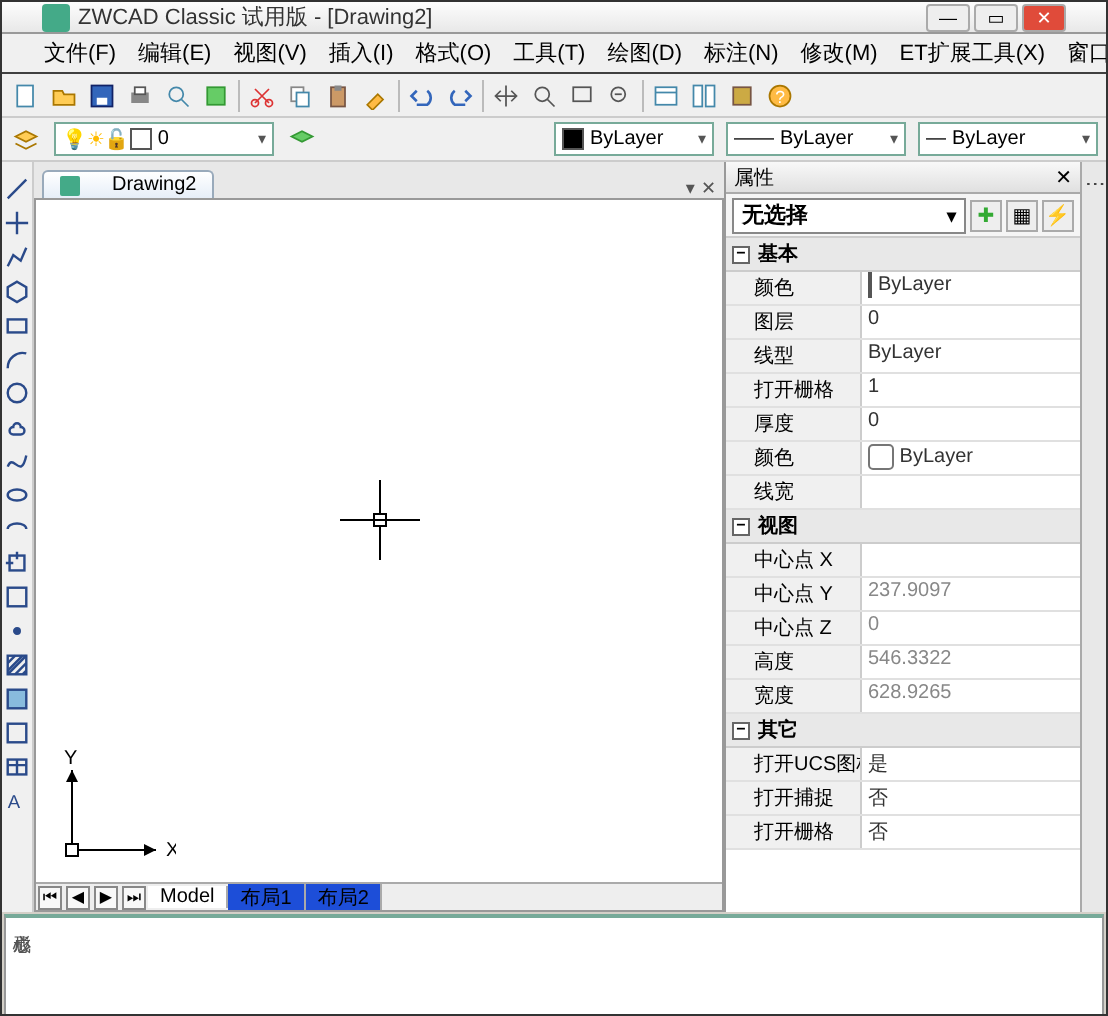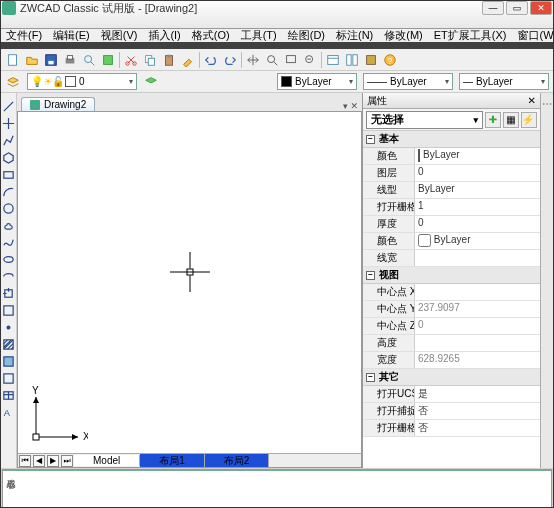--- a/index.html
+++ b/index.html
@@ -1,62 +1,62 @@
 <!DOCTYPE html>
 <html><head>
 <meta charset="utf-8">
 <style>
   * { box-sizing: border-box; margin: 0; padding: 0; font-family: "Microsoft YaHei", "SimSun", Arial, sans-serif; }
   body { width: 554px; height: 508px; background: #d4d0c8; font-size: 11px; overflow: hidden; border: 1px solid #333; }
-  .titlebar { height: 28px; background: linear-gradient(#fdfdfd,#e8e8e8); display: flex; padding: 0 1px; border-bottom: 1px solid #999; }
+  .titlebar { height: 16px; background: linear-gradient(#fdfdfd,#e8e8e8); display: flex; align-items: center; padding: 0 20px; border-bottom: 1px solid #999; }
   .titlebar .appicon { width: 14px; height: 14px; background: #4a8; border-radius: 2px; margin-right: 4px; }
   .titlebar .title { flex: 1; color: #333; font-size: 11px; }
   .winbtns { display: flex; gap: 2px; }
   .winbtn { width: 22px; height: 14px; background: #eee; border: 1px solid #aaa; border-radius: 2px; display: flex; align-items: center; justify-content: center; font-size: 9px; cursor: pointer; }
   .winbtn.close { background: #e04b3a; color: #fff; }
-  .menubar { height: 20px; background: #f0f0f0; display: flex; align-items: center; padding: 0 0; gap: 1px; border-bottom: 7px solid #404040; }
+  .menubar { height: 20px; background: #f0f0f0; display: flex; align-items: center; padding: 0 16px; gap: 1px; border-bottom: 1px solid #404040; }
   .menuitem { padding: 2px 5px; font-size: 11px; cursor: pointer; white-space: nowrap; }
   .toolbar { height: 22px; background: #f0f0f0; display: flex; align-items: center; padding: 0 4px; gap: 3px; border-bottom: 1px solid #ccc; }
   .tbtn { width: 16px; height: 16px; display: flex; align-items: center; justify-content: center; cursor: pointer; border-radius: 2px; }
   .tbtn svg { width: 14px; height: 14px; }
   .tsep { width: 1px; height: 16px; background: #bbb; }
   .toolbar2 { height: 22px; background: #f0f0f0; display: flex; align-items: center; padding: 0 4px; gap: 6px; border-bottom: 1px solid #ccc; }
   .combo { height: 17px; background: #fff; border: 1px solid #7a9; display: flex; align-items: center; padding: 0 3px; font-size: 10px; }
   .combo .dd { margin-left: auto; font-size: 8px; color: #555; }
   .swatch { width: 11px; height: 11px; border: 1px solid #555; margin-right: 3px; }
   .main { display: flex; height: calc(100% - 20px - 20px - 22px - 22px - 16px - 18px - 13px); }
   .lefttools { width: 16px; background: #f0f0f0; display: flex; flex-direction: column; gap: 3px; padding-top: 6px; align-items: center; border-right: 1px solid #ccc; }
   .ltbtn { width: 14px; height: 14px; cursor: pointer; display:flex;align-items:center;justify-content:center;}
   .ltbtn svg { width: 13px; height: 13px; stroke: #2a4a8a; fill: none; stroke-width: 1.3; }
   .center { flex: 1; display: flex; flex-direction: column; }
   .doctabs { height: 18px; background: #e8e8e8; display: flex; align-items: flex-end; padding-left: 4px; }
-  .doctab { background: linear-gradient(#fff,#e6eef8); border: 1px solid #9ab; border-bottom: none; border-radius: 3px 3px 0 0; padding: 1px 8px; font-size: 10px; display: flex; align-items: flex-end; gap: 4px; }
+  .doctab { background: linear-gradient(#fff,#e6eef8); border: 1px solid #9ab; border-bottom: none; border-radius: 3px 3px 0 0; padding: 1px 8px; font-size: 10px; display: flex; align-items: flex-end; gap: 16px; }
   .docclose { margin-left:auto; margin-right:4px; display:flex; gap:3px; font-size:9px; color:#555;}
   .canvas-wrap { flex: 1; background: #fff; border: 1px solid #999; position: relative; overflow: hidden; }
   .crosshair { position: absolute; left: 50%; top: 45%; width: 40px; height: 40px; transform: translate(-50%,-50%); }
   .crosshair:before, .crosshair:after { content:""; position:absolute; background:#000; }
   .crosshair:before { left:50%; top:0; width:1px; height:100%; transform:translateX(-50%);}
   .crosshair:after { top:50%; left:0; height:1px; width:100%; transform:translateY(-50%);}
   .crosshair .box { position:absolute; left:50%; top:50%; width:7px; height:7px; border:1px solid #000; transform:translate(-50%,-50%); background:#fff;}
   .ucs { position:absolute; left:10px; bottom:22px; }
   .layouttabs { height: 14px; background: #eee; border-top: 1px solid #aaa; display:flex; align-items:center; font-size:10px; }
   .navbtn { width:12px; height:12px; border:1px solid #888; background:#f8f8f8; margin:0 1px; display:flex;align-items:center;justify-content:center; font-size:8px; cursor:pointer;}
-  .ltab { padding: 0 19px; border-right:1px solid #aaa; background:#fff; }
+  .ltab { padding: 0 6px; border-right:1px solid #aaa; background:#fff; }
   .ltab.inactive { background:#1d4ed8; }
   .proppanel { width: 178px; background: #f5f5f5; border-left: 1px solid #999; display:flex; flex-direction:column; }
   .prophdr { height: 16px; background: linear-gradient(#f8f8f8,#e0e0e0); border-bottom:1px solid #aaa; display:flex; align-items:center; padding:0 4px; font-size:10px;}
   .prophdr .x { margin-left:auto; font-size:10px; cursor:pointer;}
   .propsel { height:22px; display:flex; align-items:center; padding:2px 3px; gap:2px; border-bottom:1px solid #ccc;}
   .propsel .selcombo { flex:1; height:18px; background:#fff; border:1px solid #888; display:flex; align-items:center; padding:0 4px; font-size:11px; font-weight:bold;}
   .propsel .pbtn { width:16px; height:16px; border:1px solid #aaa; background:#eee; display:flex;align-items:center;justify-content:center; font-size:10px; cursor:pointer;}
   .propgrid { flex:1; overflow:auto; background:#fff; font-size:10px; }
   .pgroup { background:#e8e8e8; font-weight:bold; padding:1px 3px; border-bottom:1px solid #ccc; display:flex; align-items:center;}
   .pgroup .tgl { width:9px; height:9px; border:1px solid #666; background:#fff; display:inline-flex;align-items:center;justify-content:center; margin-right:4px; font-size:8px; line-height:1;}
   .prow { display:flex; border-bottom:1px solid #e0e0e0; }
-  .prow .k { width: 52px; padding:1px 3px 1px 14px; background:#f0f0f0; border-right:1px solid #ccc; white-space:nowrap; overflow:hidden;}
+  .prow .k { width: 68px; padding:1px 3px 1px 14px; background:#f0f0f0; border-right:1px solid #ccc; white-space:nowrap; overflow:hidden;}
   .prow .v { flex:1; padding:1px 3px; background:#fff; color:#333; white-space:nowrap; overflow:hidden;}
   .prow .v.ro { color:#888; }
   .cmdarea { height: auto; }
   .cmdlog { height: 102px; background:#fff; border:1px solid #999; border-top:2px solid #7a9; margin:1px; position:relative;}
   .cmdside { position:absolute; left:1px; top:1px; writing-mode:vertical-rl; font-size:9px; color:#555;}
   .rightvt { width:13px; background:#e8e8e8; border-left:1px solid #aaa; display:flex; align-items:flex-start; justify-content:center; padding-top:6px;}
   .rightvt span { writing-mode:vertical-rl; font-size:10px; color:#444;}
 </style>
 </head>
 <body>
@@ -432,20 +432,21 @@
         <div class="prow">
           <div class="k">中心点 Y</div>
           <div class="v ro">237.9097</div>
         </div>
         <div class="prow">
           <div class="k">中心点 Z</div>
           <div class="v ro">0</div>
         </div>
         <div class="prow">
           <div class="k">高度</div>
+          <div class="v ro">546.3322</div>
         </div>
         <div class="prow">
           <div class="k">宽度</div>
           <div class="v ro">628.9265</div>
         </div>
         <div class="pgroup"><span class="tgl">−</span>其它</div>
         <div class="prow">
           <div class="k">打开UCS图标</div>
           <div class="v">是</div>
         </div>

